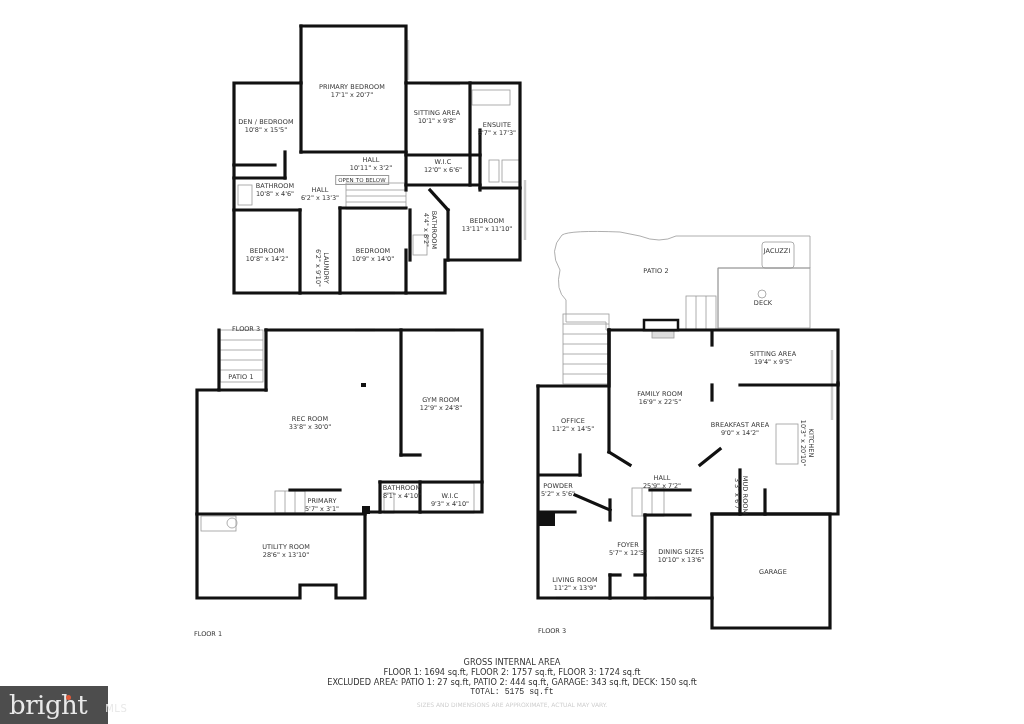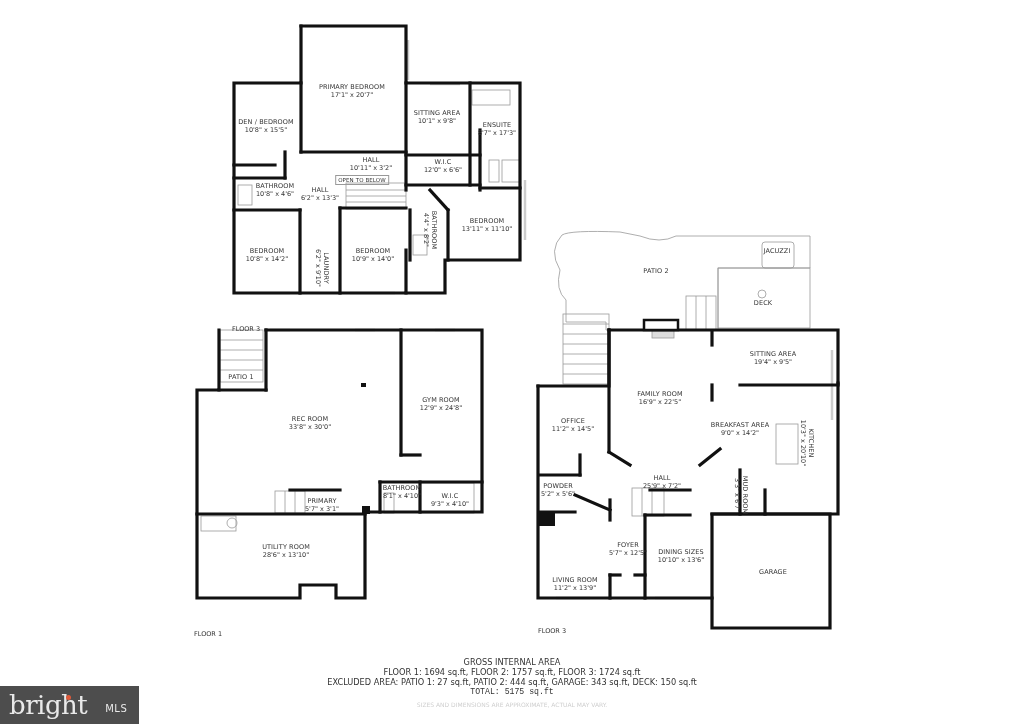--- a/index.html
+++ b/index.html
@@ -9,21 +9,21 @@
   .lbl .n { display:block; letter-spacing:0.1px; }
   .lbl .d { display:block; }
   .lbl.v { transform:translate(-50%,-50%) rotate(90deg); }
   .floor-lbl { position:absolute; font-size:6.5px; color:#333;margin-top:24px; }
   .footer { position:absolute; left:0; width:1024px; text-align:center; font-family:"DejaVu Sans", sans-serif; color:#333; }
   .f1 { top:657px; font-size:8.2px; }
   .f2 { top:667px; font-size:8.2px; }
   .f3 { top:677px; font-size:8.2px; }
   .f4 { top:687px; font-size:8.2px;font-family:Liberation Mono, monospace; }
   .f5 { top:701px; font-size:6px; color:#cfcfcf; }
-  .logo { position:absolute; left:0; top:686px; width:139px; height:38px; background:#4d4d4d; display:flex; align-items:center; padding-left:9px; box-sizing:border-box; }
+  .logo { position:absolute; left:0; top:686px; width:108px; height:38px; background:#4d4d4d; display:flex; align-items:center; padding-left:9px; box-sizing:border-box; }
   .logo .b { font-family:"DejaVu Serif", serif; font-size:26px; color:#e9e9e9; letter-spacing:-0.5px; line-height:30px; }
   .logo .m { font-family:"DejaVu Sans", sans-serif; font-size:10px; color:#e9e9e9; margin-left:18px; margin-top:6px; letter-spacing:0.5px; }
   .logo .dot { position:absolute; left:66px; top:9px; width:5px; height:5px; border-radius:50%; background:#e05a3a; }
 </style>
 </head>
 <body>
 
 <svg class="plan" viewBox="0 0 1024 724" xmlns="http://www.w3.org/2000/svg">
   <g fill="none" stroke="#999" stroke-width="0.8">
 

